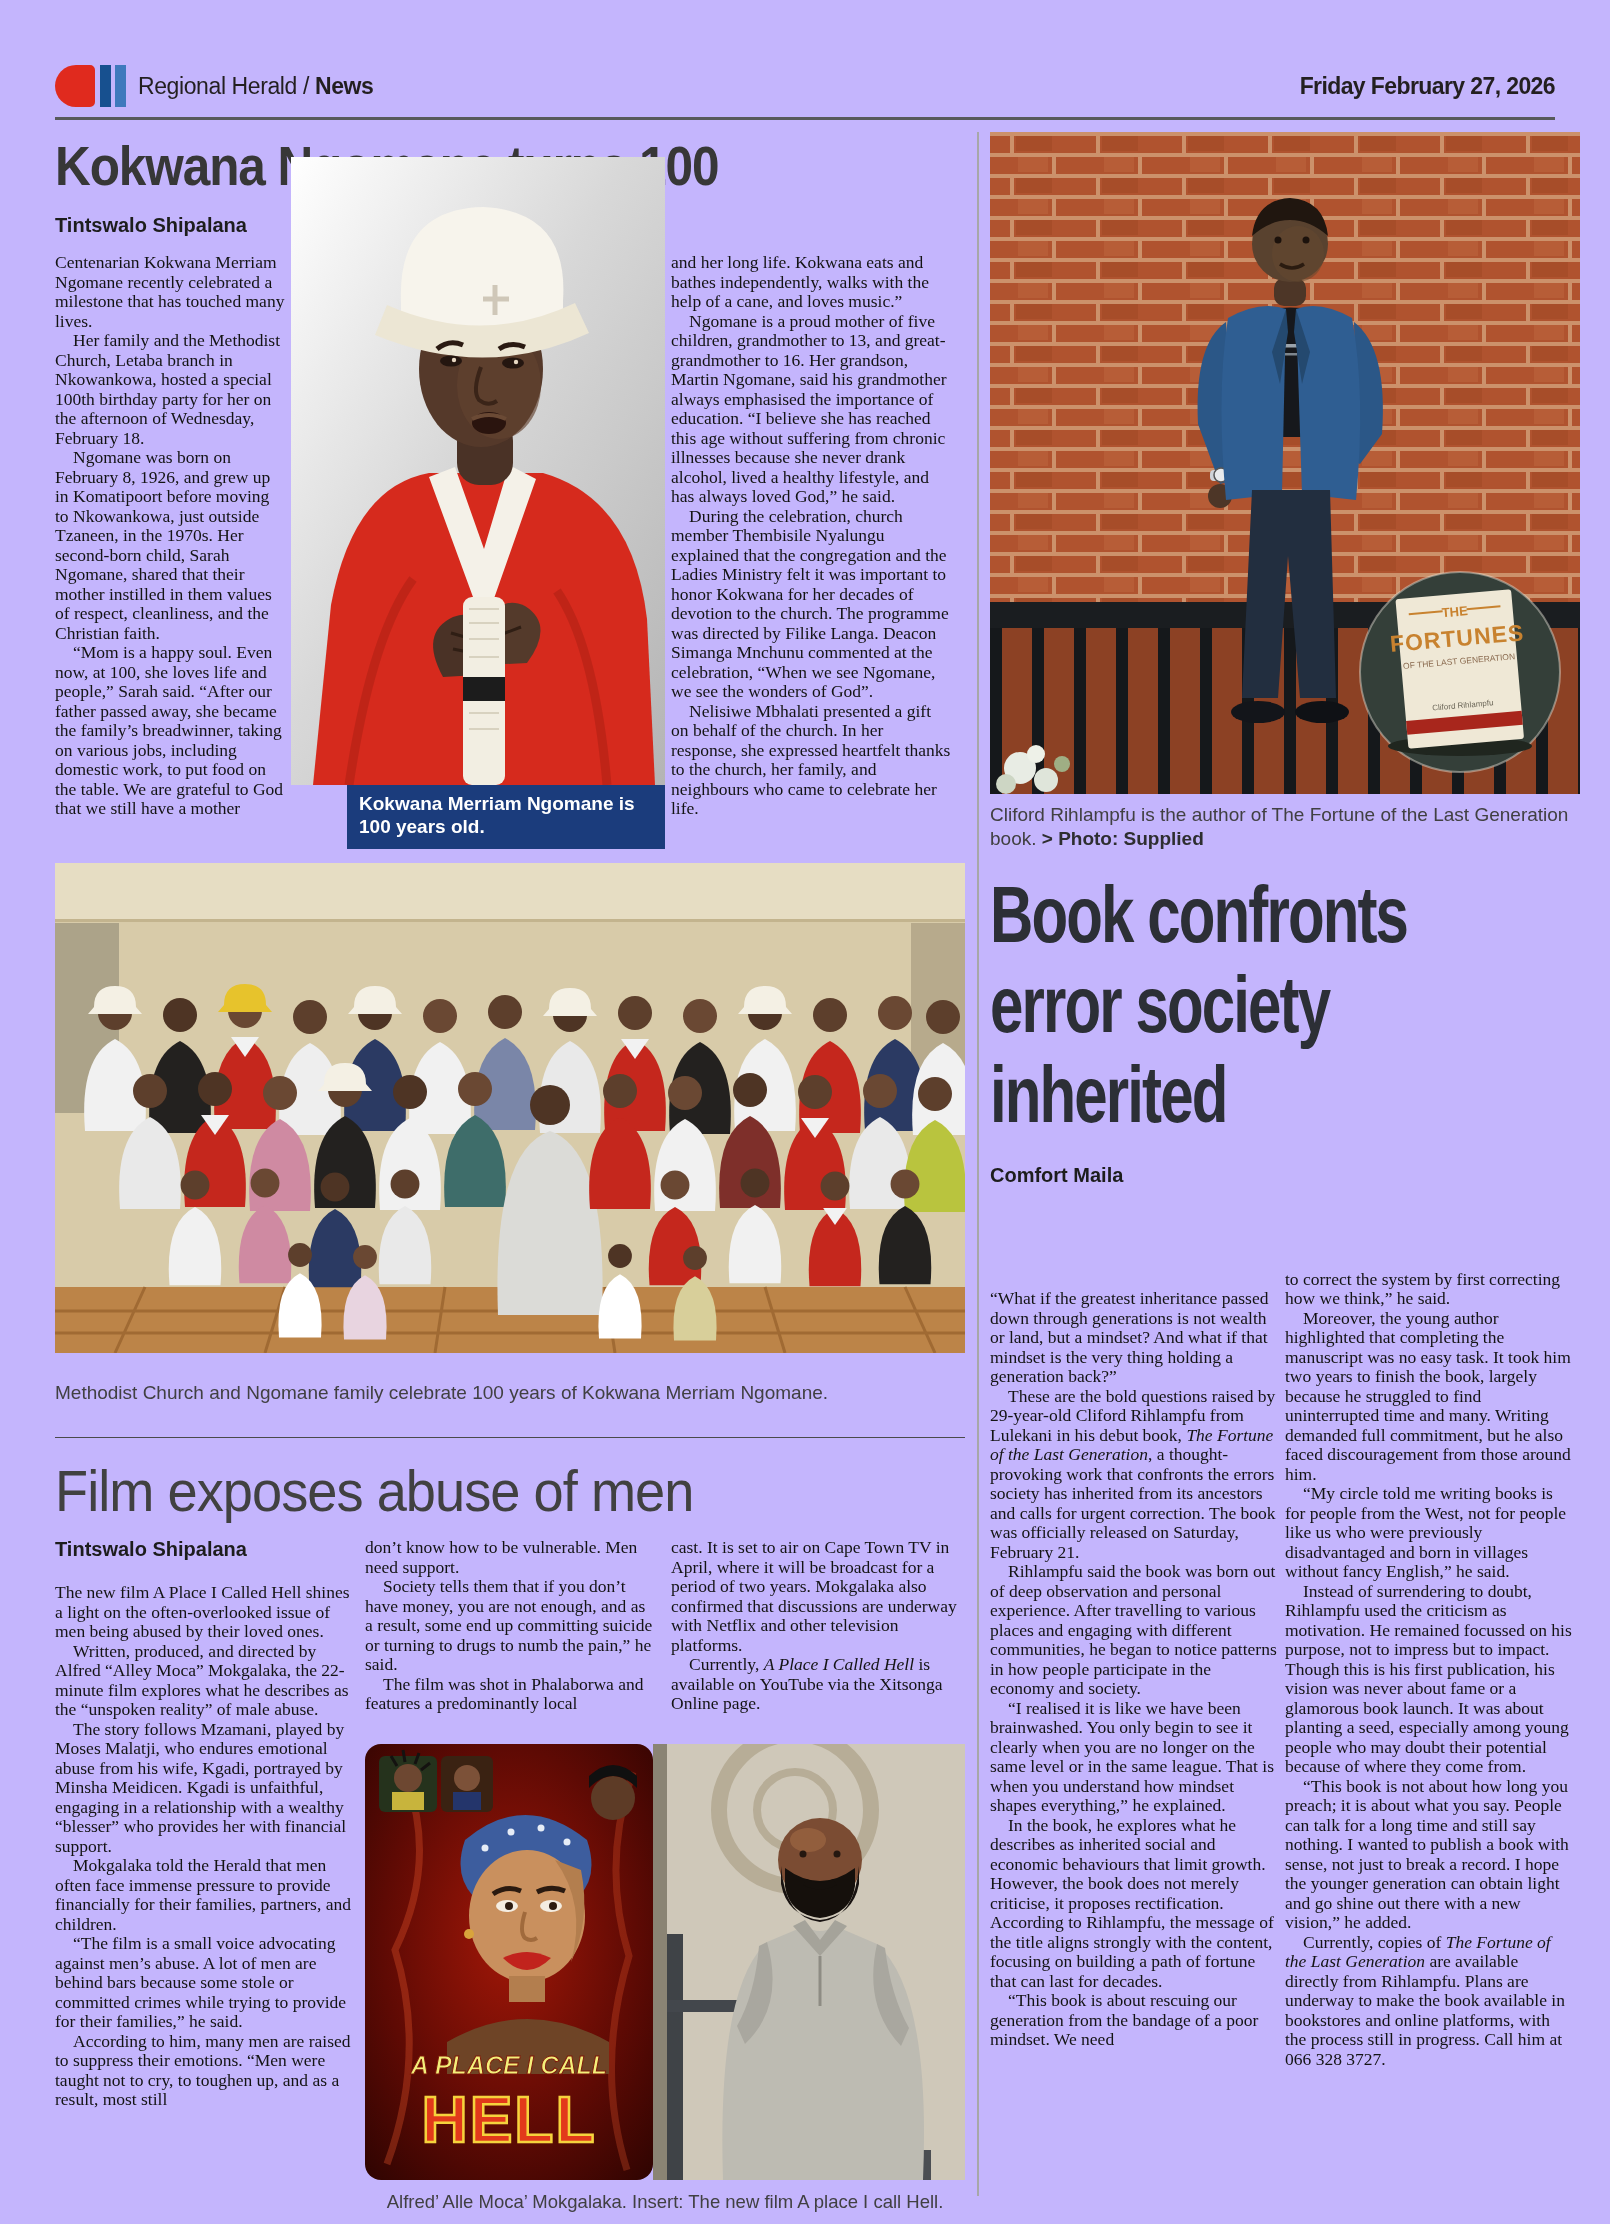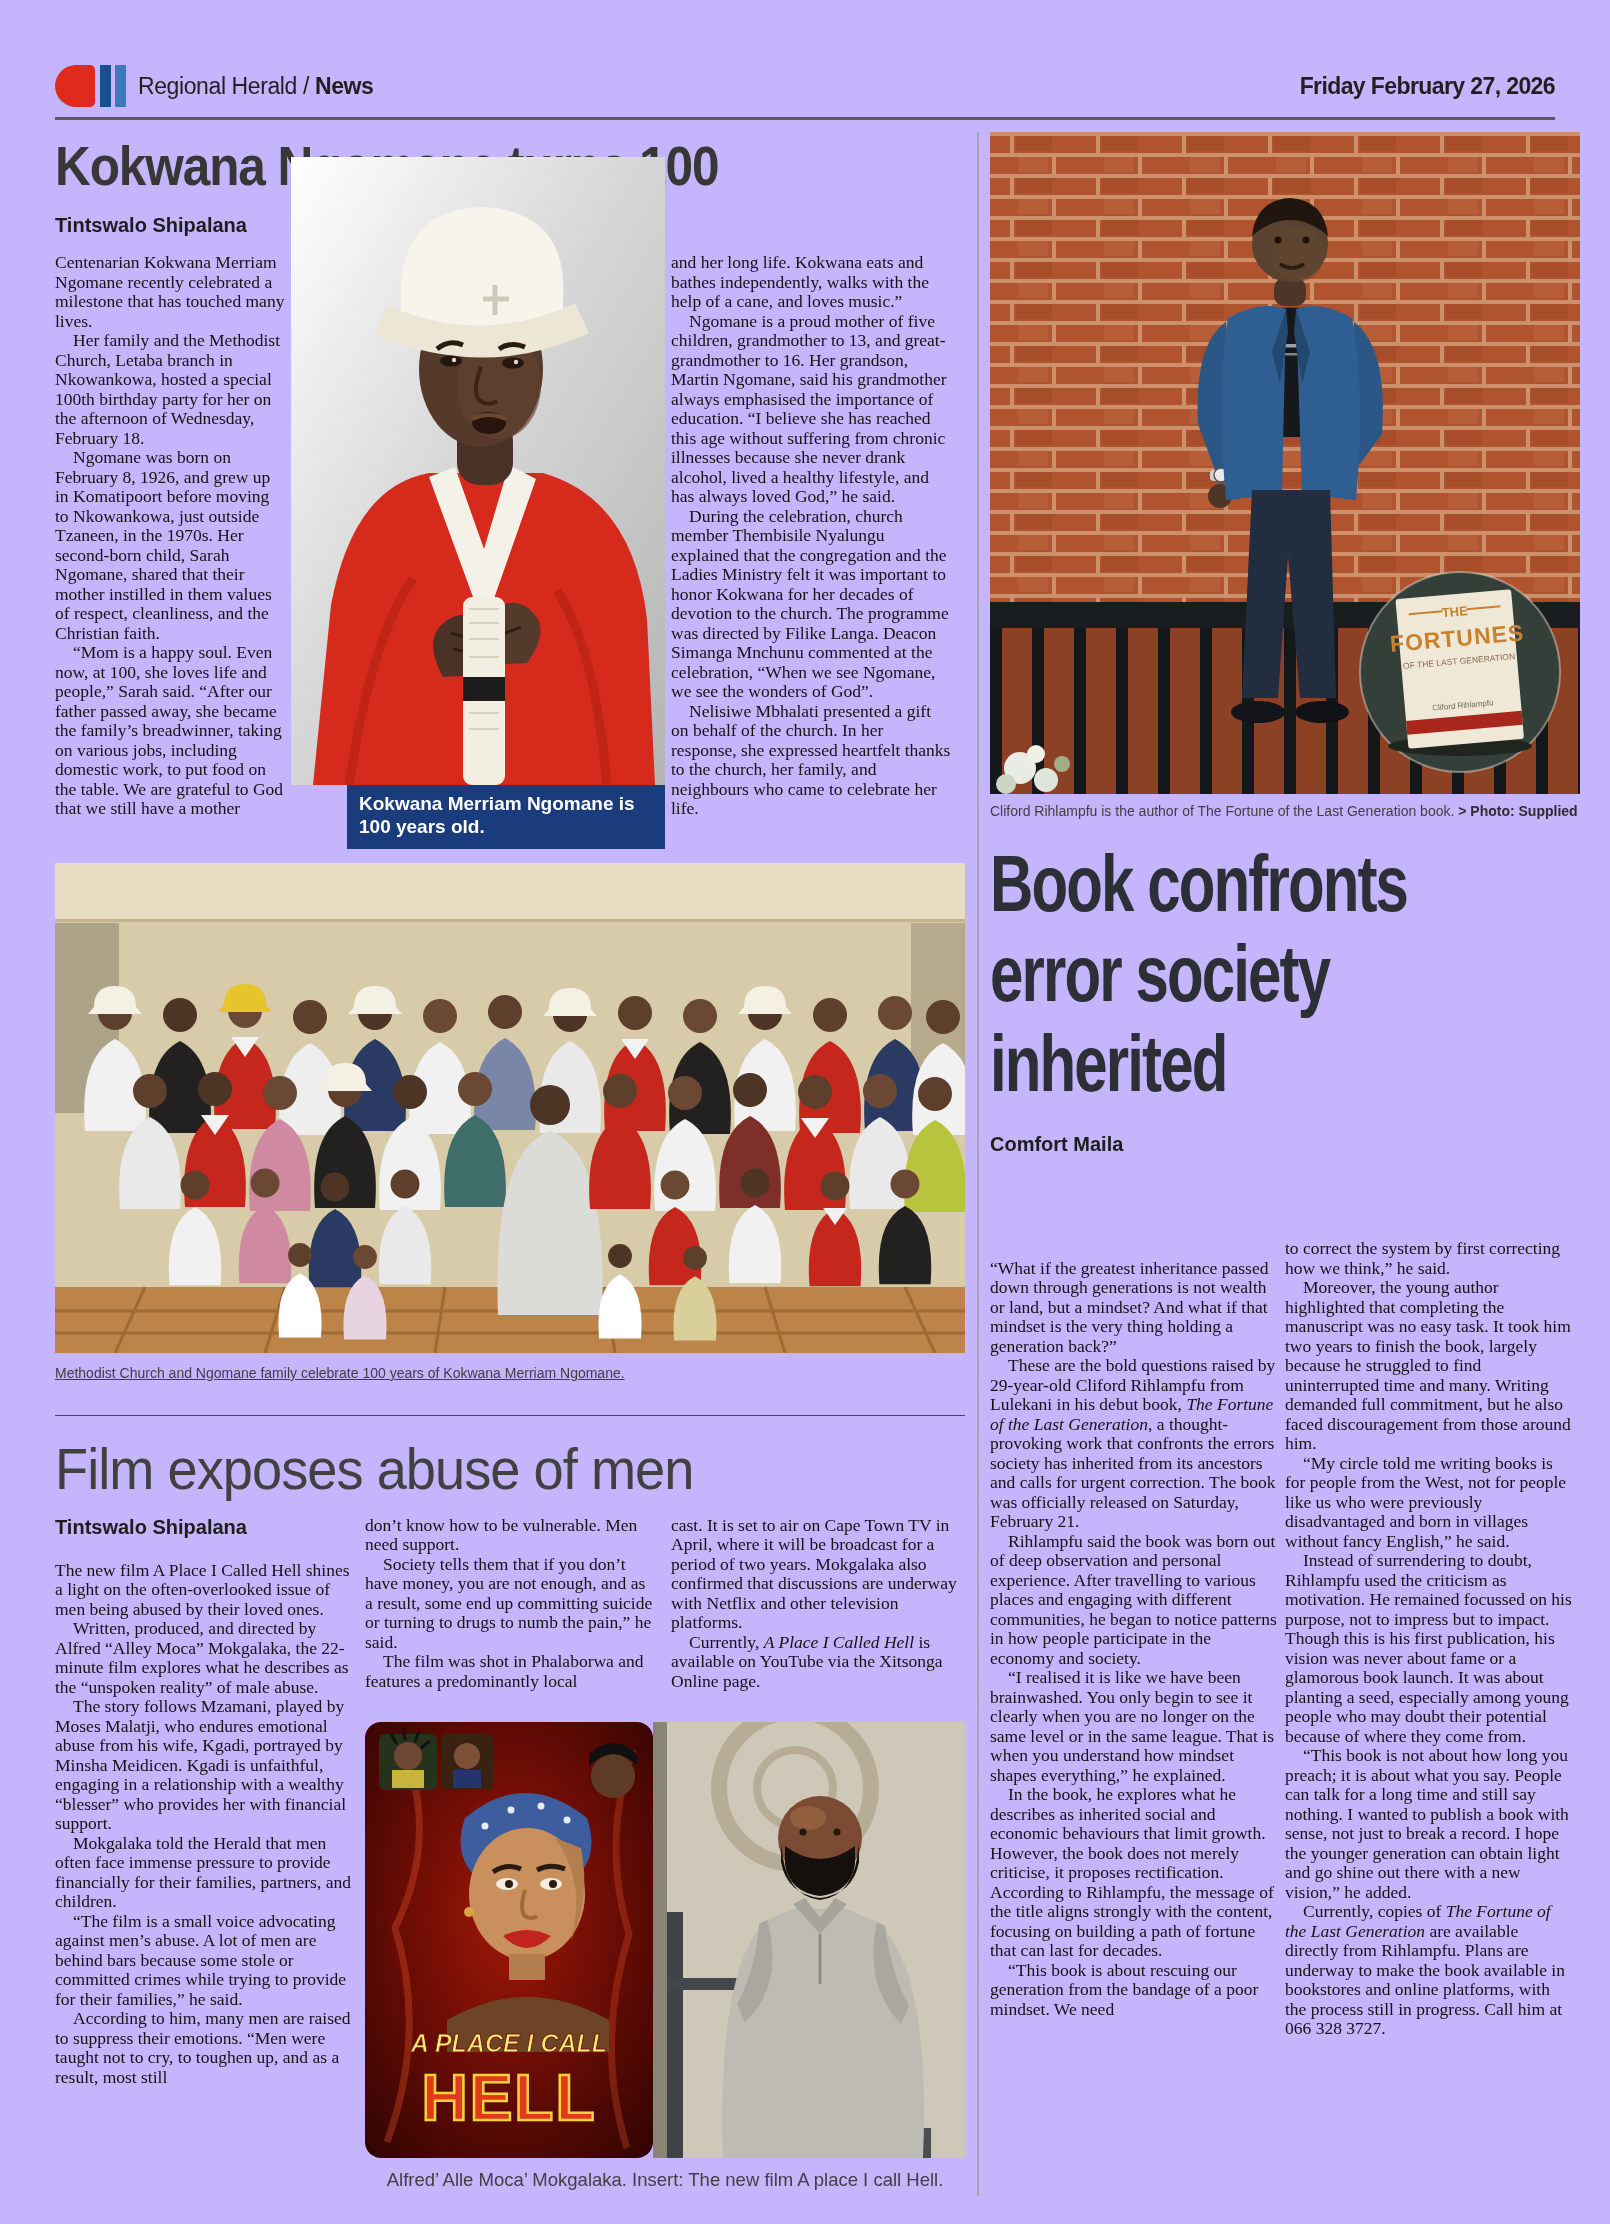--- a/index.html
+++ b/index.html
@@ -18,37 +18,37 @@
   .header-rule{position:absolute;left:55px;right:55px;top:117px;height:3px;background:#58595b;}
   
   .left-region{position:absolute;left:55px;top:132px;width:910px;}
   .v-divider{position:absolute;left:977px;top:132px;bottom:28px;width:1.5px;background:#a7a7a9;}
   .right-region{position:absolute;left:990px;top:132px;width:590px;}
   
   .byline{font-size:20px;font-weight:700;color:#1d1d1d;}
   .serif p{font-family:"Liberation Serif",serif;font-size:17.5px;line-height:19.5px;
            color:#141414;margin:0;}
   .serif p + p{text-indent:18px;}
-  .caption{font-size:14px;color:#414042;line-height:1.28;}
+  .caption{font-size:19px;color:#414042;line-height:1.28;}
   
   h1.a1-headline{margin:2px 0 16px;font-size:55px;font-weight:700;color:#373737;
       letter-spacing:-1.2px;transform:scaleX(.9);transform-origin:left center;white-space:nowrap;}
   .a1-byline{margin-bottom:16px;}
   .a1-row{display:flex;gap:6px;height:604px;}
   .a1-c1{width:230px;overflow:hidden;}
   .a1-mid{width:374px;position:relative;}
   .a1-c3{width:280px;overflow:hidden;}
   .woman-fig{position:absolute;left:0;top:-96px;width:374px;margin:0;border-radius:14px;}
   .woman-fig svg{display:block;width:374px;height:628px;}
   .woman-caption{background:#1b3c7c;color:#ffffff;font-size:19px;font-weight:700;
       line-height:1.2;padding:8px 12px 10px;margin-left:56px;}
   
   .group-fig{margin:6px 0 0;width:910px;height:490px;}
   .group-fig svg{display:block;width:910px;height:490px;}
-  .group-caption{margin-top:12px;text-decoration:underline;}
+  .group-caption{margin-top:28px;}
   .film-rule{border:none;border-top:1.5px solid #4a4a4a;margin:32px 0 0;}
   
   h2.film-headline{margin:20px 0 14px;font-size:57px;font-weight:400;color:#414141;
       letter-spacing:-1px;transform:scaleX(.95);transform-origin:left center;white-space:nowrap;}
   .film-row{position:relative;display:flex;gap:14px;height:716px;overflow:hidden;}
   .f-c1{width:296px;}
   .f-c2{width:292px;}
   .f-c3{width:290px;}
   .f-c1 .byline{margin-bottom:22px;}
   .film-fig{position:absolute;left:310px;top:206px;width:600px;height:436px;margin:0;}

